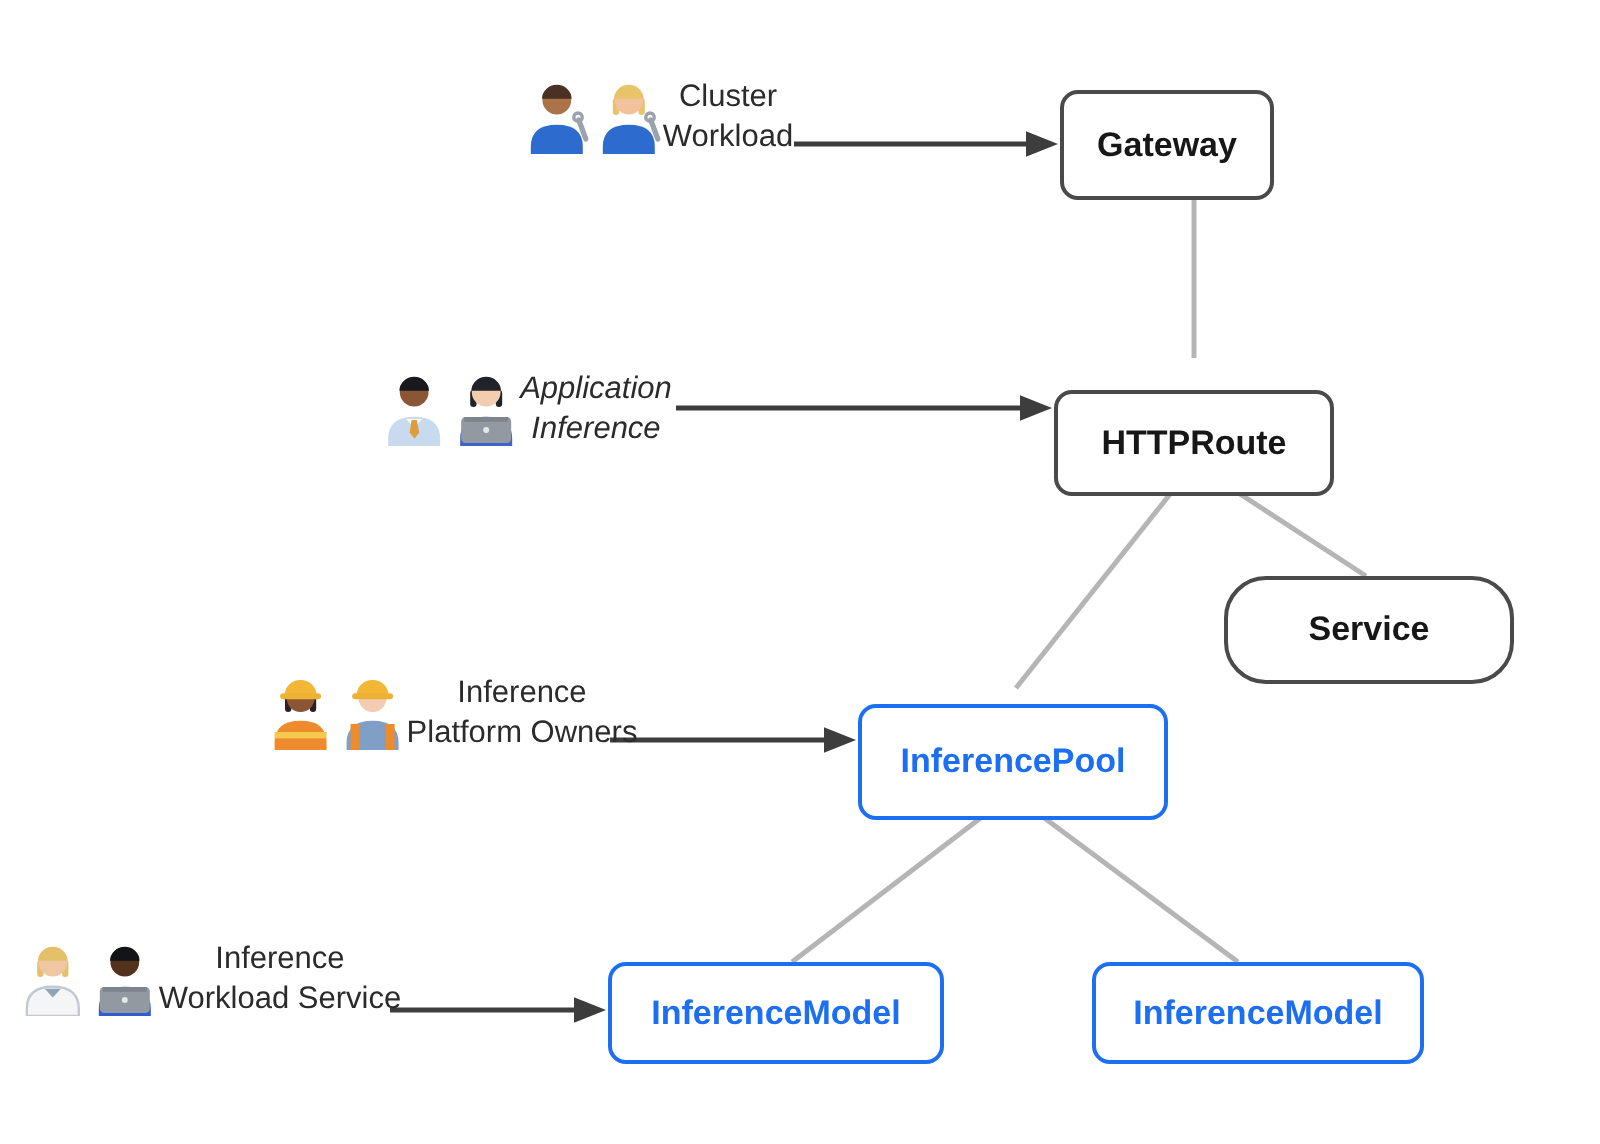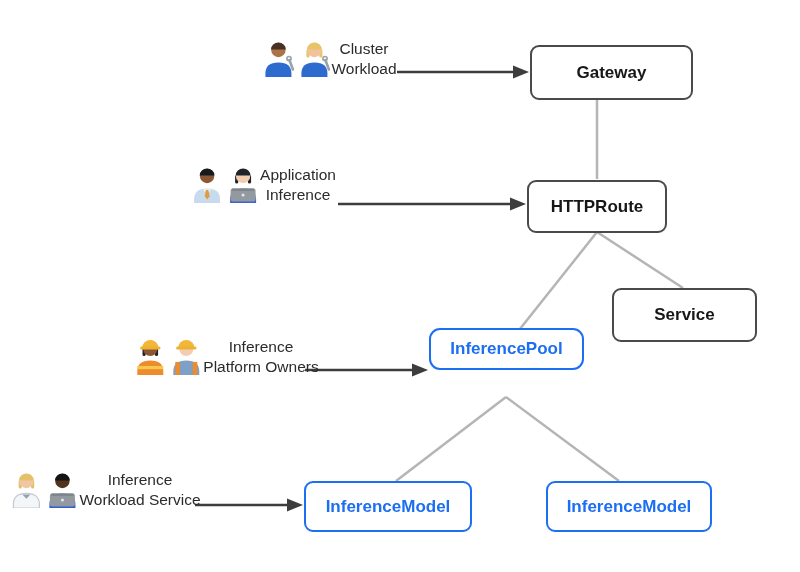--- a/index.html
+++ b/index.html
@@ -61,30 +61,30 @@
     <g>
       <path class="arrow-line" d="M305,370 L414,370"></path>
       <polygon class="arrow-head" points="428,370 412,363.6 412,376.4"></polygon>
     </g>
     <g>
       <path class="arrow-line" d="M195,505 L289,505"></path>
       <polygon class="arrow-head" points="303,505 287,498.6 287,511.4"></polygon>
     </g>
   </svg>
 
-  <div class="node dark" style="left:530px;top:45px;width:163px;height:55px;">
+  <div class="node dark" style="left:530px;top:45px;width:107px;height:55px;">
     <span>Gateway</span>
   </div>
-  <div class="node dark" style="left:527px;top:180px;width:140px;height:53px;">
+  <div class="node dark" style="left:527px;top:195px;width:140px;height:53px;">
     <span>HTTPRoute</span>
   </div>
-  <div class="node dark" style="left:612px;top:288px;width:145px;height:54px;">
+  <div class="node dark" style="left:612px;top:288px;width:145px;height:54px;border-radius:21px;">
     <span>Service</span>
   </div>
-  <div class="node blue" style="left:429px;top:328px;width:155px;height:42px;border-radius:11px;">
+  <div class="node blue" style="left:429px;top:352px;width:155px;height:58px;">
     <span>InferencePool</span>
   </div>
   <div class="node blue" style="left:304px;top:481px;width:168px;height:51px;">
     <span>InferenceModel</span>
   </div>
   <div class="node blue" style="left:546px;top:481px;width:166px;height:51px;">
     <span>InferenceModel</span>
   </div>
 
   <div class="persona" style="left:330px;top:36px;">
@@ -101,21 +101,21 @@
       <path d="M38,40 v-3.6 q0,-11 13,-11 q13,0 13,11 V40 z" fill="#2e6bce"></path>
       <line x1="62" y1="23" x2="65.5" y2="32.5" stroke="#9aa2ab" stroke-width="2.6" stroke-linecap="round"></line>
       <circle cx="61.6" cy="21.6" r="2.1" fill="none" stroke="#9aa2ab" stroke-width="1.7"></circle>
     </svg>
     <div class="plabel">
       <div>Cluster</div>
       <div>Workload</div>
     </div>
   </div>
 
-  <div class="persona" style="left:264px;top:162px;">
+  <div class="persona" style="left:264px;top:182px;font-style:italic;">
     <svg class="picon" width="68" height="40" viewBox="0 0 68 40">
       <circle cx="15" cy="13" r="7.2" fill="#8a5633"></circle>
       <path d="M7.6,12.4 a7.4 7 0 0 1 14.8 0 z" fill="#17191d"></path>
       <path d="M2,40 v-3.6 q0,-11 13,-11 q13,0 13,11 V40 z" fill="#c8daee"></path>
       <path d="M11,26.5 l4,4.6 4,-4.6 z" fill="#fafbfc"></path>
       <path d="M13.7,27 h2.6 l1.2,6.2 -2.4,3.2 -2.3,-3.2 z" fill="#df9c3a"></path>
       <rect x="43" y="12" width="3.2" height="8.5" rx="1.6" fill="#20242a"></rect>
       <rect x="55.8" y="12" width="3.2" height="8.5" rx="1.6" fill="#20242a"></rect>
       <circle cx="51" cy="13" r="7.2" fill="#f2cdb0"></circle>
       <path d="M43.6,12.4 a7.4 7 0 0 1 14.8 0 z" fill="#20242a"></path>

